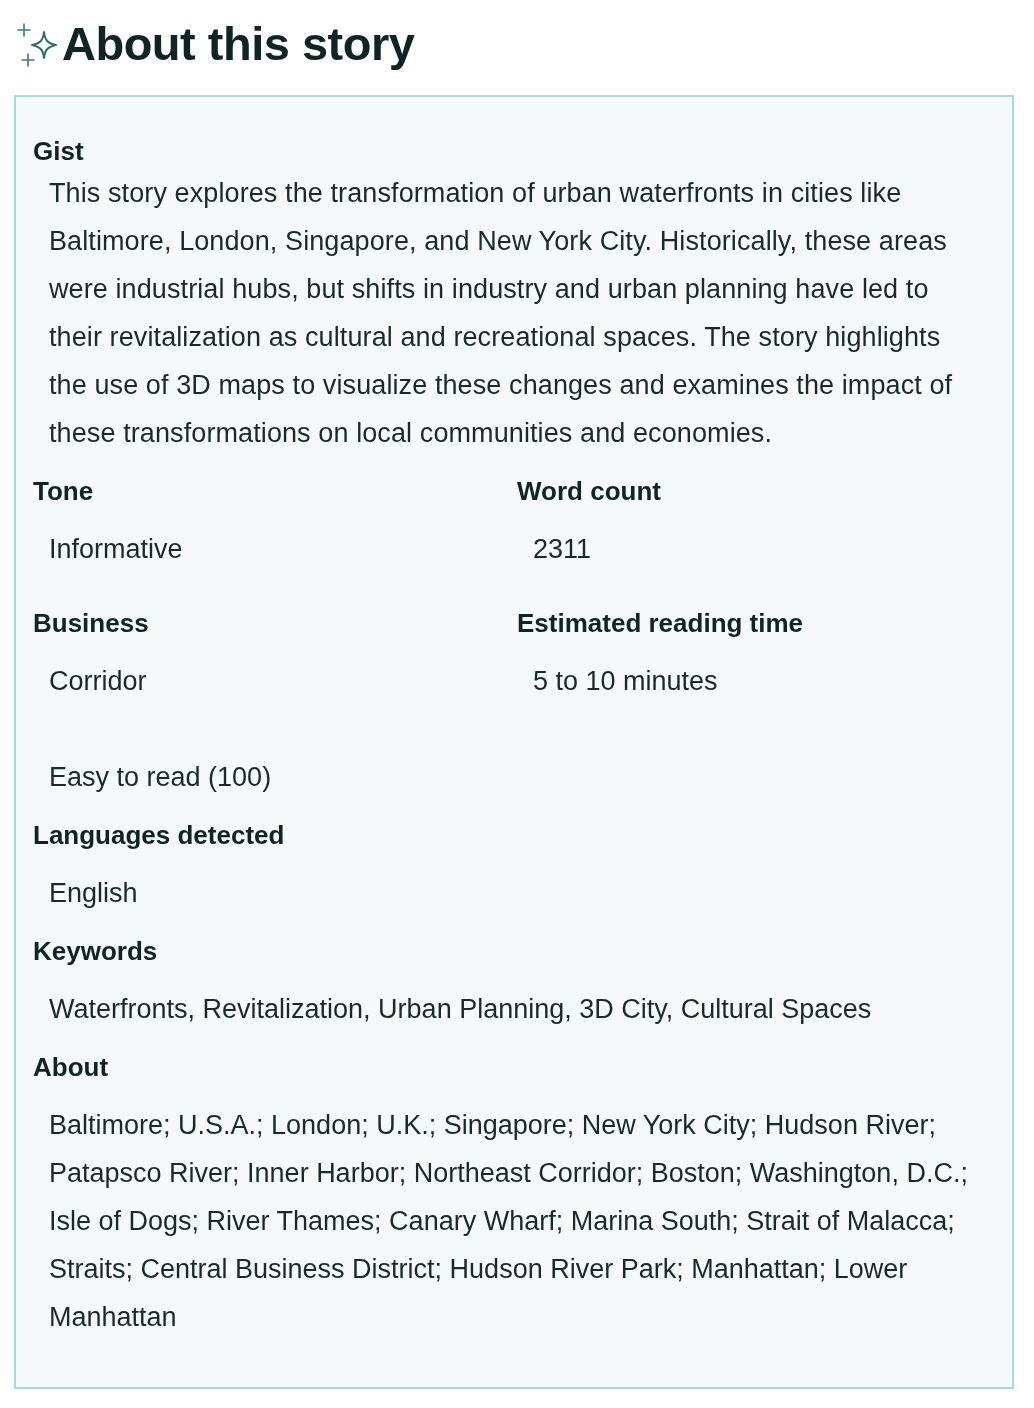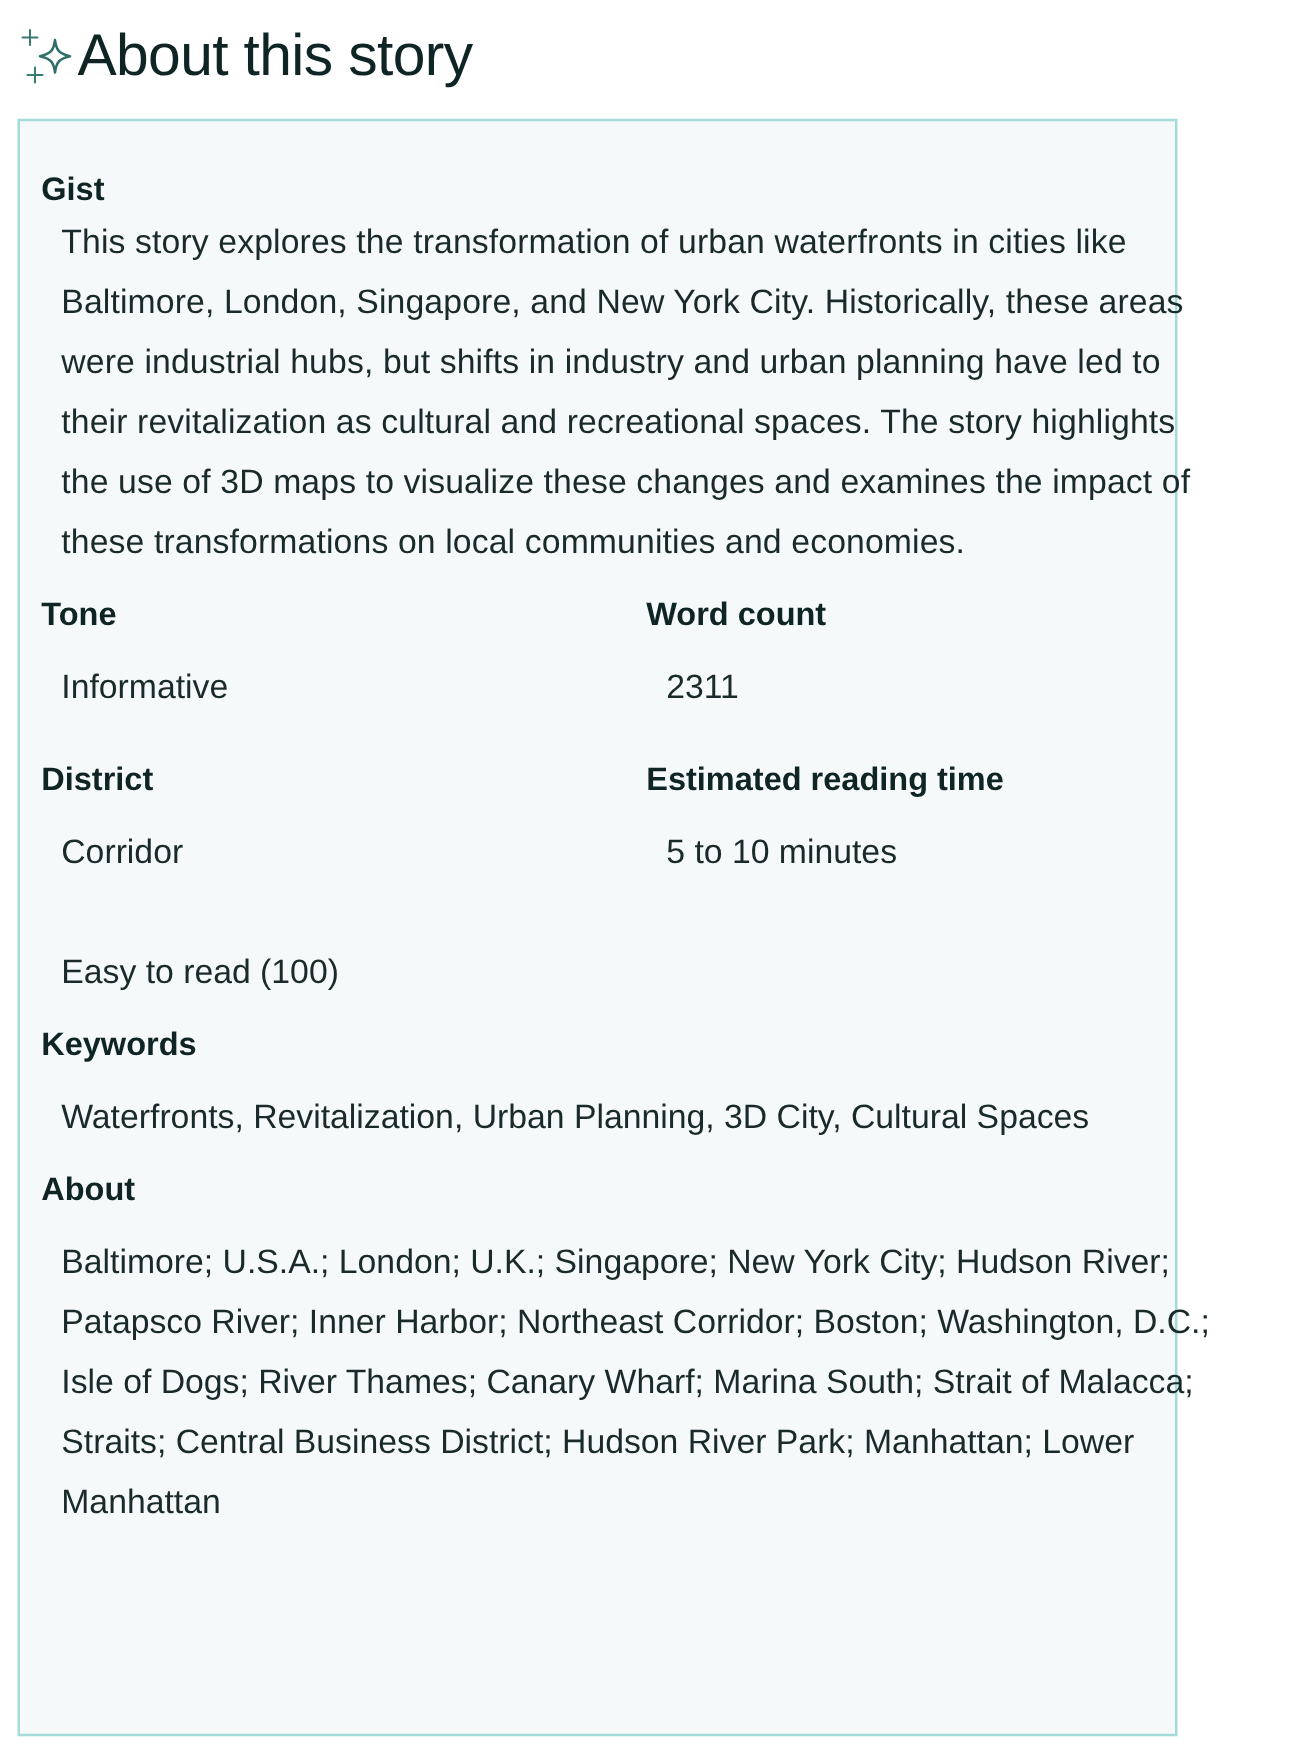--- a/index.html
+++ b/index.html
@@ -24,31 +24,31 @@
       align-items: center;
     }
     .sparkle {
       width: 48px;
       height: 48px;
       display: inline-block;
       margin-right: 0px;
     }
     .title {
       font-size: 47px;
-      font-weight: 400;
+      font-weight: 700;
       color: #0f2424;
       letter-spacing: -0.5px;
       line-height: 60px;
       text-align: right;
     }
     .card {
       position: absolute;
       left: 14px;
       top: 95px;
-      width: 928px;
+      width: 1000px;
       height: 1294px;
       border: 2px solid #a3dcd8;
       background: #f6f9f9;
       box-sizing: border-box;
     }
     .inner {
       position: absolute;
       left: 17px;
       top: 36px;
       width: 966px;
@@ -111,33 +111,37 @@
     <div class="grid">
       <div class="section">
         <p class="label">Tone</p>
         <p class="value">Informative</p>
       </div>
       <div class="section">
         <p class="label">Word count</p>
         <p class="value">2311</p>
       </div>
       <div class="section">
-        <p class="label">District</p>
+        <p class="label">Business</p>
         <p class="value">Corridor</p>
       </div>
       <div class="section">
         <p class="label">Estimated reading time</p>
         <p class="value">5 to 10 minutes</p>
       </div>
     </div>
 
     <div class="section">
       <p class="value">Easy to read (100)</p>
     </div>
 
+    <div class="section">
+      <p class="label">Languages detected</p>
+      <p class="value">English</p>
+    </div>
 
     <div class="section">
       <p class="label">Keywords</p>
       <p class="value">Waterfronts, Revitalization, Urban Planning, 3D City, Cultural Spaces</p>
     </div>
 
     <div class="section">
       <p class="label">About</p>
       <p class="value">Baltimore; U.S.A.; London; U.K.; Singapore; New York City; Hudson River; Patapsco River; Inner Harbor; Northeast Corridor; Boston; Washington, D.C.; Isle of Dogs; River Thames; Canary Wharf; Marina South; Strait of Malacca; Straits; Central Business District; Hudson River Park; Manhattan; Lower Manhattan</p>
     </div>

